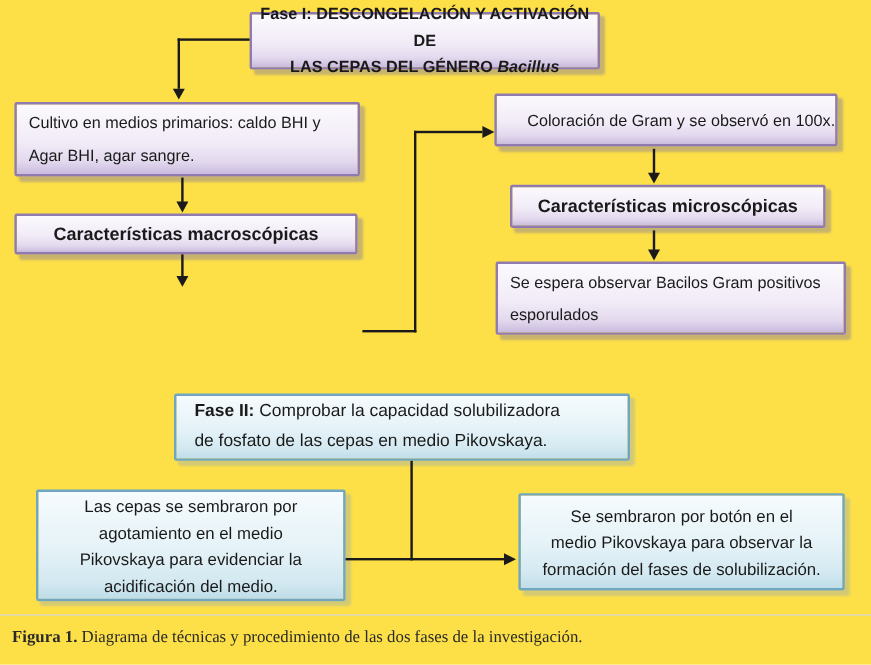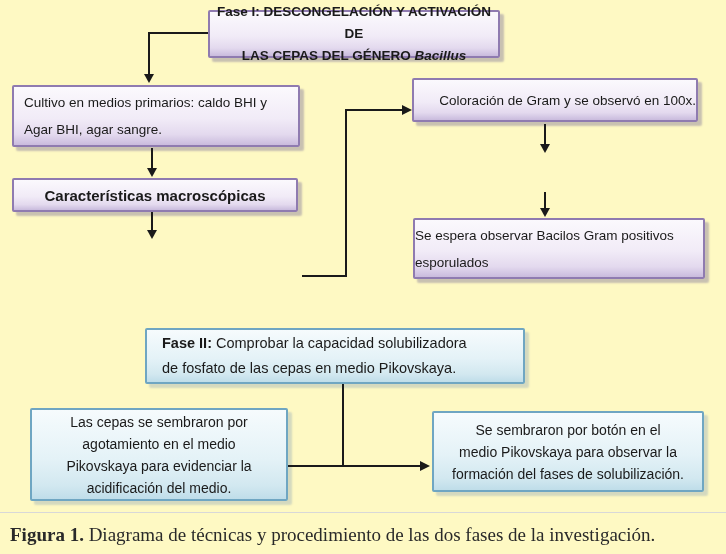--- a/index.html
+++ b/index.html
@@ -1,20 +1,20 @@
 <!DOCTYPE html>
 <html><head>
 <meta charset="utf-8">
 <style>
   html, body { margin: 0; padding: 0; background: #ffffff; }
   #canvas {
     position: relative;
     width: 726px;
     height: 554px;
-    background: #fef9c3;
+    background: #fde047;
     font-family: "Liberation Sans", sans-serif;
     color: #1a1a1a;
     overflow: hidden;
   }
   .abs { position: absolute; box-sizing: border-box; }
 
   
   .pbox {
     border: 2px solid #8f7bb0;
     border-radius: 2px;
@@ -52,21 +52,21 @@
     width: 0; height: 0;
     border-top: 5px solid transparent;
     border-bottom: 5px solid transparent;
     border-left: 10px solid #1a1a1a;
   }
 
   
   .caption-rule { height: 1px; background: #d8d8d8; }
   .caption {
     font-family: "Liberation Serif", serif;
-    font-size: 19px;
+    font-size: 14px;
     color: #2a2a2a;
   }
 </style>
 </head>
 <body>
 
 <div id="canvas">
 
   <div class="abs pbox t-center" style="left:208px; top:10px; width:292px; height:48px; font-size:13.5px; line-height:22px;">
     <span class="blk bold">Fase I: DESCONGELACIÓN Y ACTIVACIÓN DE</span>
@@ -98,25 +98,28 @@
   <div class="abs hline" style="left:345px; top:109px; width:57px;"></div>
   <div class="abs arrow-right" style="left:402px; top:105px;"></div>
 
   <div class="abs pbox t-center" style="left:412px; top:78px; width:286px; height:44px; font-size:13.5px;align-items:flex-end;">
     <span>Coloración de Gram y  se observó en 100x.</span>
   </div>
 
   <div class="abs vline" style="left:544px; top:124px; height:21px;"></div>
   <div class="abs arrow-down" style="left:540px; top:144px;"></div>
 
+  <div class="abs pbox t-center" style="left:425px; top:154px; width:263px; height:36px; font-size:15px;">
+    <span class="bold">Características microscópicas</span>
+  </div>
 
   <div class="abs vline" style="left:544px; top:192px; height:17px;"></div>
   <div class="abs arrow-down" style="left:540px; top:208px;"></div>
 
-  <div class="abs pbox t-left" style="left:413px; top:218px; width:292px; height:61px; font-size:13.5px; line-height:27px; padding-left:0; padding-right:6px;">
+  <div class="abs pbox t-left" style="left:413px; top:218px; width:292px; height:61px; font-size:13.5px; line-height:27px; padding-left:10px; padding-right:6px;">
     <span class="blk">Se espera observar Bacilos Gram positivos</span>
     <span class="blk">esporulados</span>
   </div>
 
   <div class="abs bbox t-left" style="left:145px; top:328px; width:380px; height:56px; font-size:14.5px; line-height:25px; padding-left:15px; padding-right:24px;">
     <span class="blk"><span class="bold">Fase II:</span><span> Comprobar la capacidad solubilizadora</span></span>
     <span class="blk">de fosfato de las cepas en medio Pikovskaya.</span>
   </div>
 
   <div class="abs vline" style="left:342px; top:384px; height:83px;"></div>

